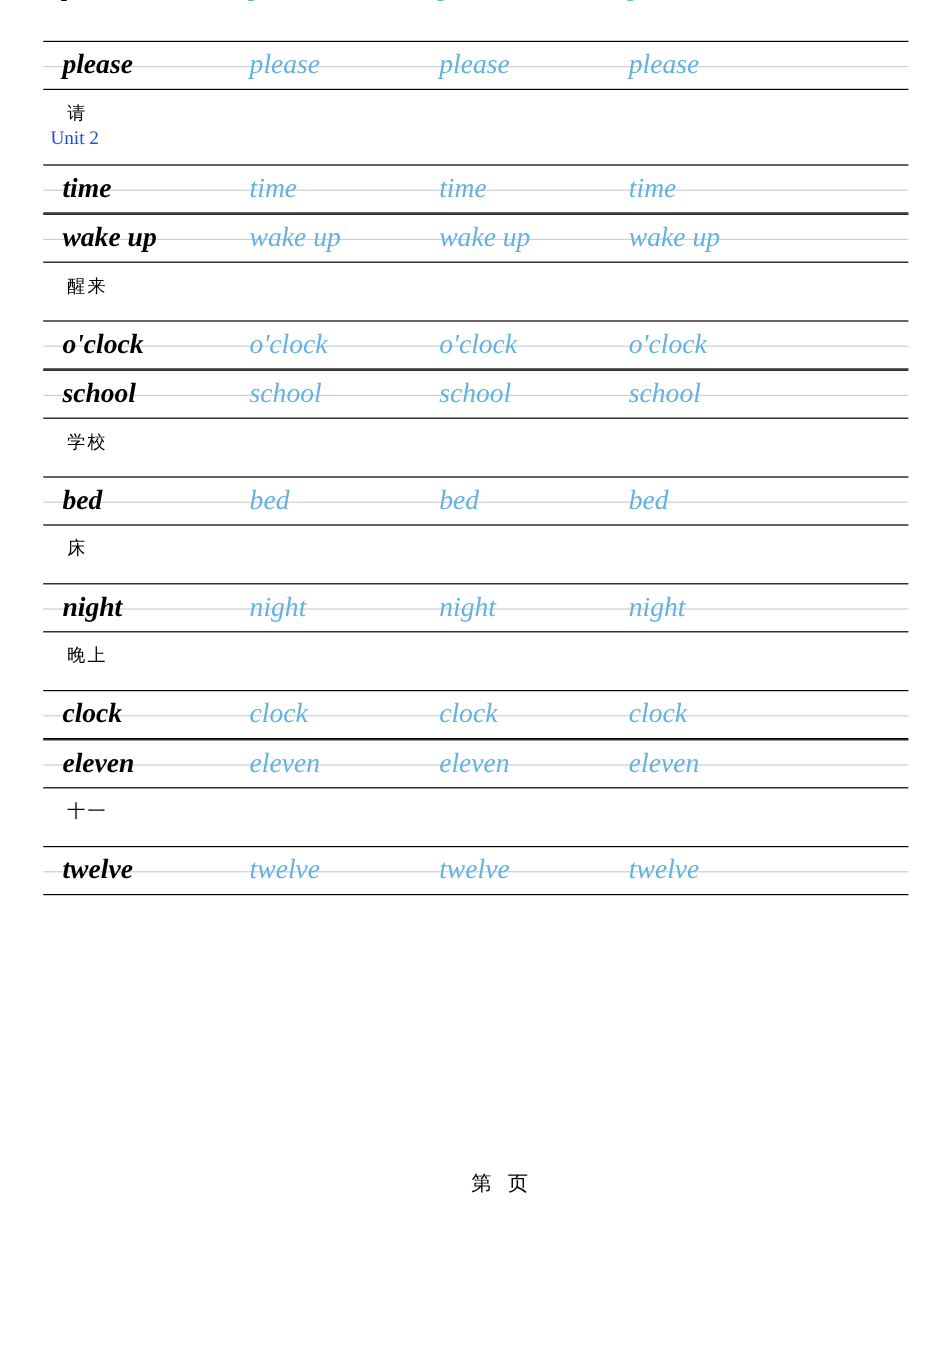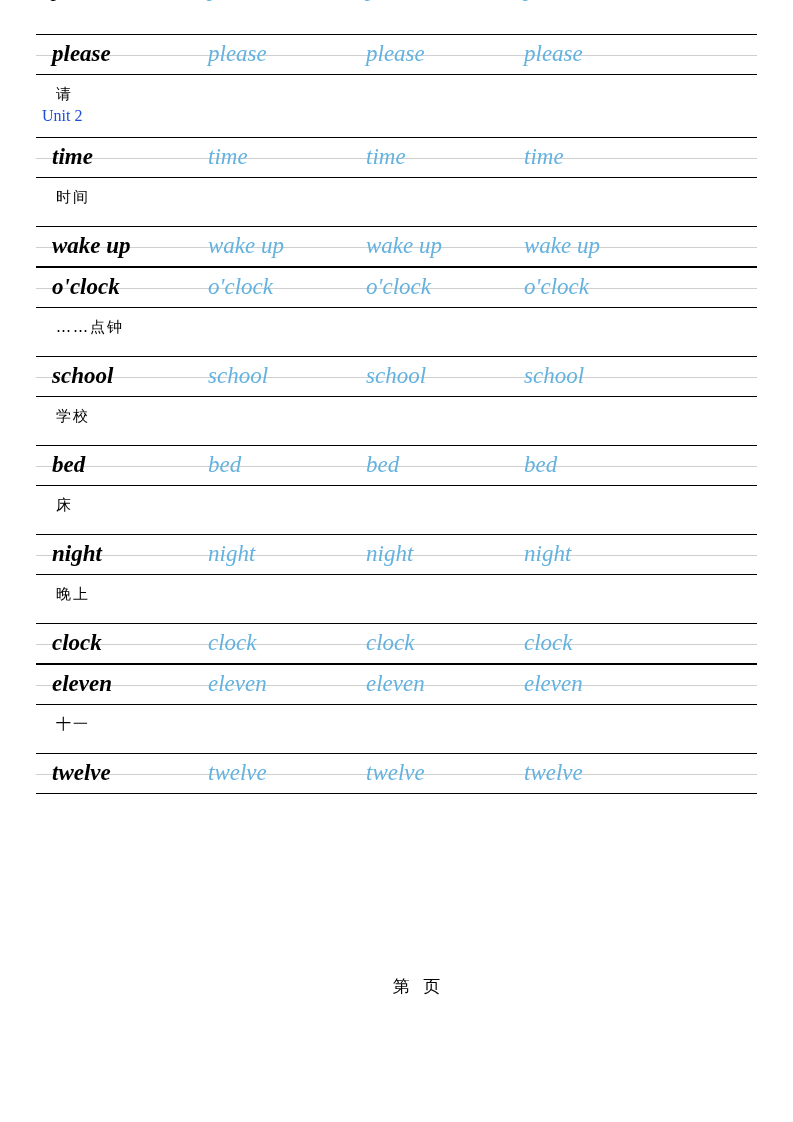--- a/index.html
+++ b/index.html
@@ -148,46 +148,43 @@
   </div>
 
   <div class="entry">
     <div class="rule-block">
       <div class="midline"></div>
       <span class="w main">time</span>
       <span class="w copy c1">time</span>
       <span class="w copy c2">time</span>
       <span class="w copy c3">time</span>
     </div>
-    <div class="trans-row">
-      <span class="cn">时间</span>
-    </div>
   </div>
 
   <div class="entry">
     <div class="rule-block">
       <div class="midline"></div>
       <span class="w main">wake up</span>
       <span class="w copy c1">wake up</span>
       <span class="w copy c2">wake up</span>
       <span class="w copy c3">wake up</span>
     </div>
+    <div class="trans-row">
+      <span class="cn">醒来</span>
+    </div>
   </div>
 
   <div class="entry">
     <div class="rule-block">
       <div class="midline"></div>
       <span class="w main">o'clock</span>
       <span class="w copy c1">o'clock</span>
       <span class="w copy c2">o'clock</span>
       <span class="w copy c3">o'clock</span>
     </div>
-    <div class="trans-row">
-      <span class="cn">……点钟</span>
-    </div>
   </div>
 
   <div class="entry">
     <div class="rule-block">
       <div class="midline"></div>
       <span class="w main">school</span>
       <span class="w copy c1">school</span>
       <span class="w copy c2">school</span>
       <span class="w copy c3">school</span>
     </div>

